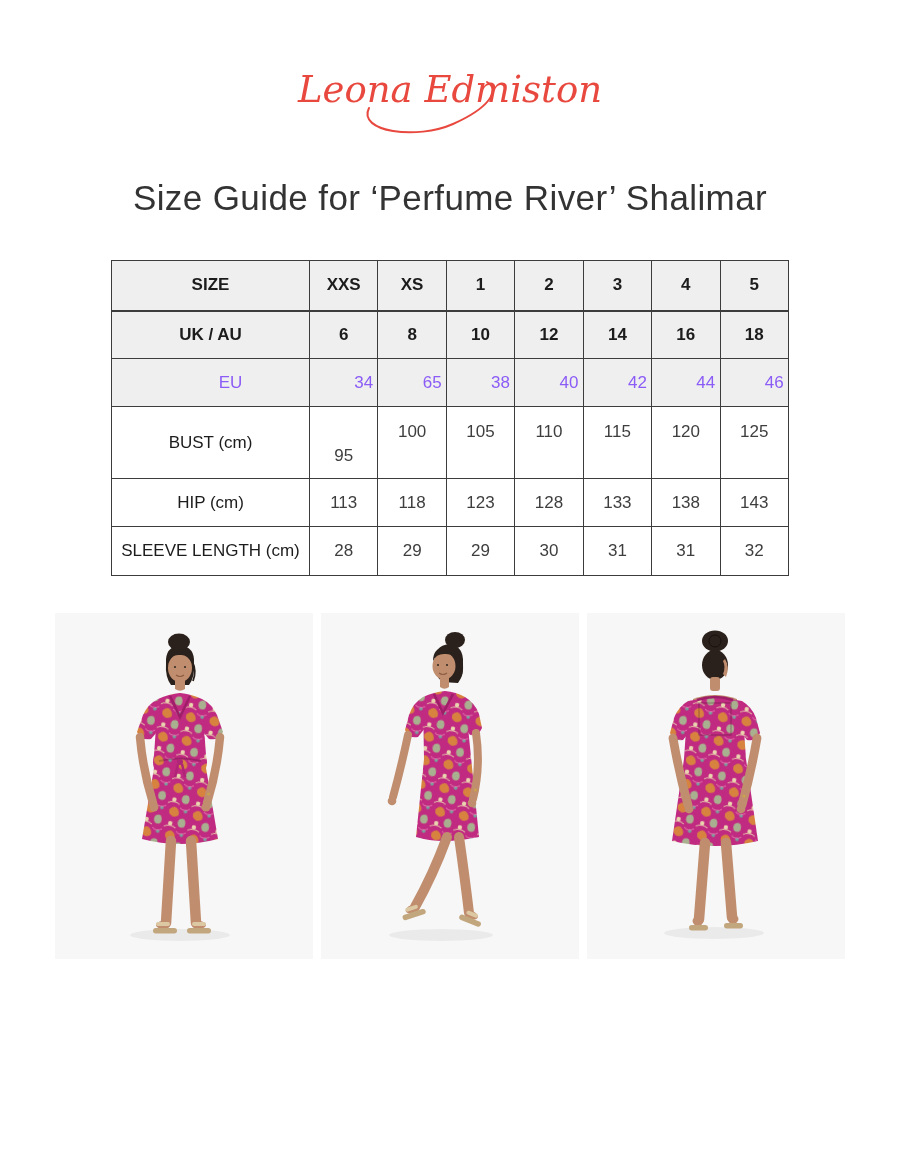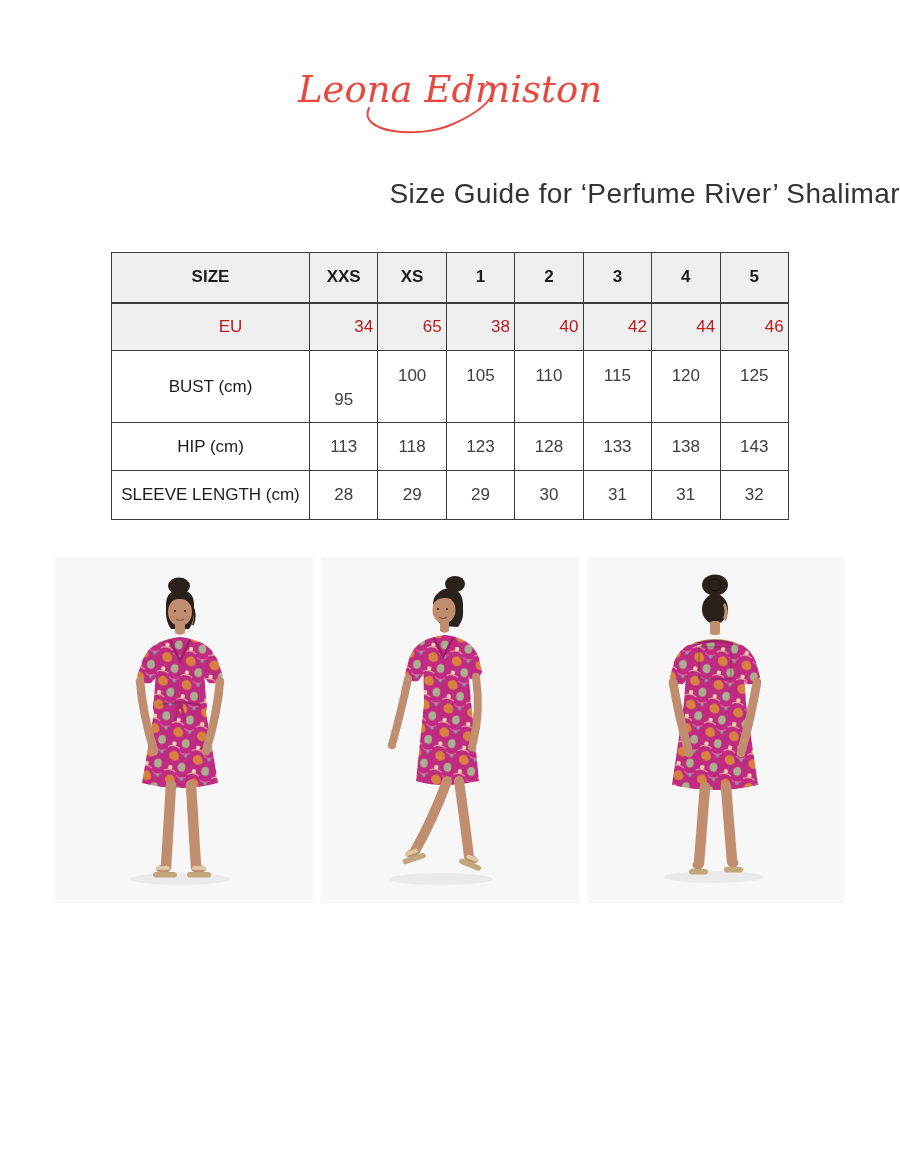--- a/index.html
+++ b/index.html
@@ -10,22 +10,22 @@
     font-family: "Liberation Sans", sans-serif;
     overflow: hidden;
   }
   .page { width: 900px; height: 1173px; position: relative; }
 
   
   .header { text-align: center; padding-top: 46px; }
   .logo-svg { display: block; margin: 0 auto; width: 310px; height: 102px; }
   .page-title {
     margin: 30px 0 4px 0;
-    text-align: right;
-    font-size: 28px;
+    text-align: center;
+    font-size: 35px;
     font-weight: 400;
     letter-spacing: 0.4px;
     color: #333333;
   }
 
   
   .size-table {
     border-collapse: collapse;
     table-layout: fixed;
     width: 678px;
@@ -34,21 +34,21 @@
   .size-table th, .size-table td {
     border: 1px solid #3c3c3c;
     text-align: center;
     vertical-align: middle;
     font-size: 17px;
     padding: 0;
   }
   .size-table col.c-label { width: 198px; }
   .band th, .band td { background: #efefef; }
   .bold th, .bold td { font-weight: 700; color: #1c1c1c; }
-  .light th, .light td { font-weight: 400; color: #b91c1c; padding-left: 40px; }
+  .light th, .light td { font-weight: 400; color: #8b5cf6; padding-left: 40px; }
   .meas th { font-weight: 400; color: #1c1c1c; }
   .meas td { font-weight: 400; color: #3e3e3e; }
   .h48 { height: 48px; } .h49 { height: 49px; } .h50 { height: 50px; } .h72 { height: 72px; }
   .r0 th, .r0 td { border-bottom-width: 2px; }
   .row-bust td { vertical-align: top; padding-top: 15px; }
   .row-bust th { vertical-align: middle; }
   .row-bust td.low { padding-top: 39px; }
 
   
   .photos { display: flex; gap: 8px; width: 790px; margin: 37px auto 0 auto; }
@@ -98,20 +98,30 @@
       <tr class="band bold r0 h50">
         <th>SIZE</th>
         <td>XXS</td>
         <td>XS</td>
         <td>1</td>
         <td>2</td>
         <td>3</td>
         <td>4</td>
         <td>5</td>
       </tr>
+      <tr class="band bold h48">
+        <th>UK / AU</th>
+        <td>6</td>
+        <td>8</td>
+        <td>10</td>
+        <td>12</td>
+        <td>14</td>
+        <td>16</td>
+        <td>18</td>
+      </tr>
       <tr class="band light h48">
         <th>EU</th>
         <td>34</td>
         <td>65</td>
         <td>38</td>
         <td>40</td>
         <td>42</td>
         <td>44</td>
         <td>46</td>
       </tr>

